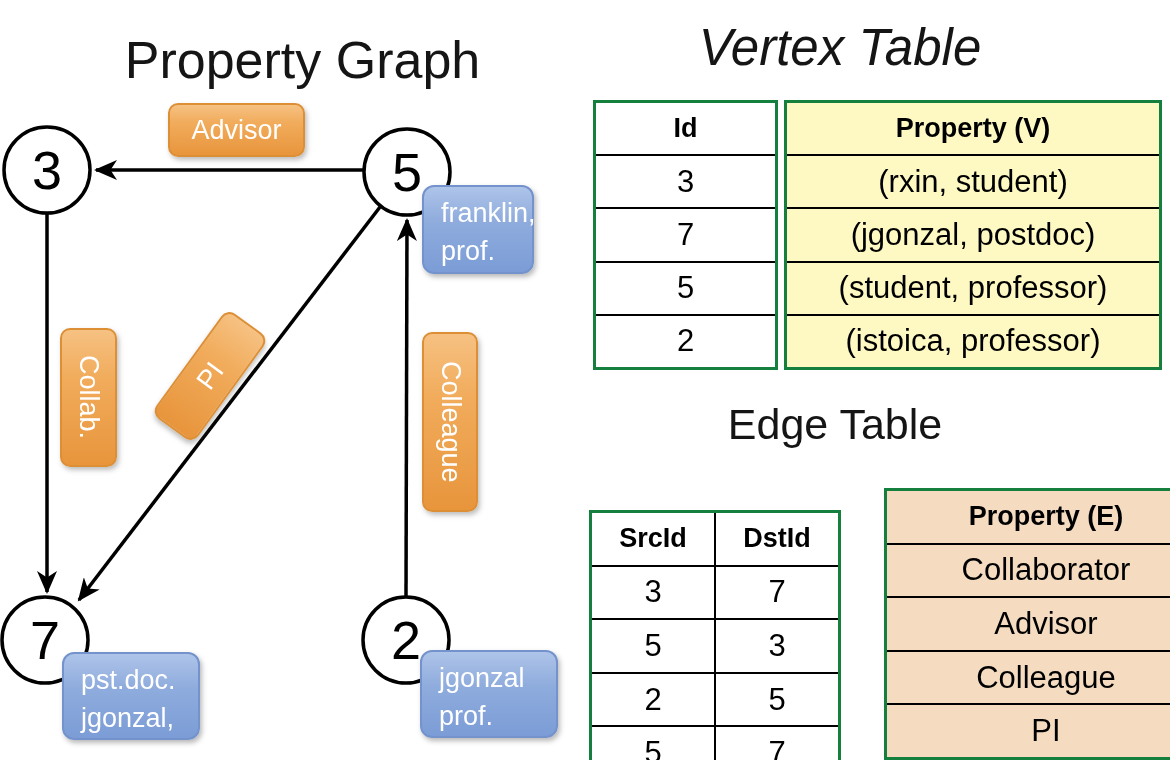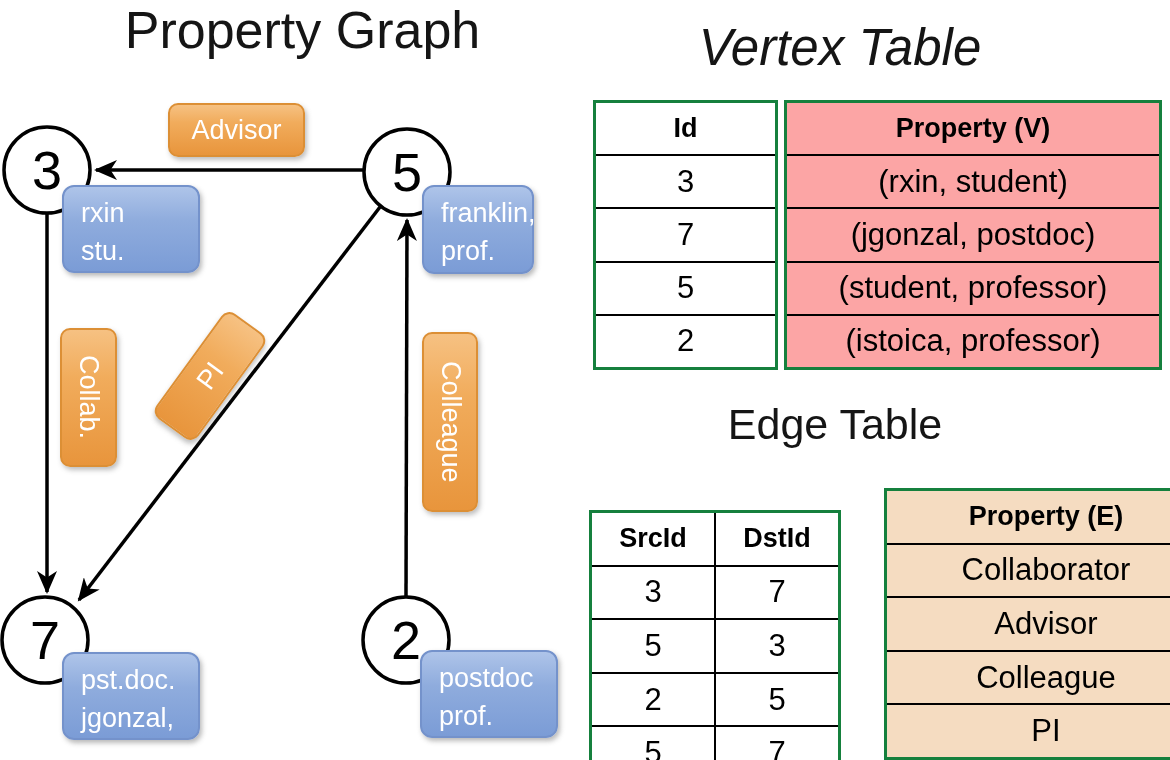--- a/index.html
+++ b/index.html
@@ -2,21 +2,21 @@
 <html><head>
 <meta charset="utf-8">
 <style>
   * { margin:0; padding:0; box-sizing:border-box; }
   html,body { background:#fff; }
   body { font-family:"Liberation Sans", sans-serif; color:#000; }
   .stage { position:relative; width:1170px; height:760px; background:#fff; overflow:hidden; }
 
   .title { position:absolute; text-align:center; font-size:52px; font-weight:300;
            letter-spacing:0px; color:#151515; white-space:nowrap; }
-  #t-graph  { left:0;   top:0;  width:572px;padding-left:33px; }
+  #t-graph  { left:0;   top:30px;  width:572px;padding-left:33px; }
   #t-vertex { left:580px; top:18px; width:520px; font-size:51px;font-style:italic; }
   #t-edge   { left:580px; top:400px; width:510px; font-size:43px; }
 
   
   #graph-svg { position:absolute; left:0; top:0; width:580px; height:760px; }
 
   .node-num { position:absolute; width:84px; height:84px; display:flex;
               align-items:center; justify-content:center;
               font-size:54px; font-weight:300; color:#000; }
 
@@ -42,21 +42,21 @@
   .trow { flex:1; display:flex; align-items:center; justify-content:center;
           border-bottom:2px solid #000; font-size:31px; font-weight:300; }
   .trow:last-child { border-bottom:none; }
   .trow.hdr { font-size:27px; font-weight:bold; }
   .split { flex-direction:row; }
   .split .col { flex:1; display:flex; flex-direction:column; }
   .split .col.c1 { border-right:2px solid #000; }
 
   
   #vt-id   { left:593px; top:100px; width:185px; height:270px; }
-  #vt-prop { left:784px; top:100px; width:378px; height:270px; background:#fca5a5;justify-content:flex-end; }
+  #vt-prop { left:784px; top:100px; width:378px; height:270px; background:#fef9c3;justify-content:flex-end; }
   
   #et-ids  { left:589px; top:510px; width:252px; height:272px; }
   #et-ids .col .trow { width:100%; }
   #et-prop { left:884px; top:488px; width:324px; height:272px; background:#F5DCC1; }
 </style>
 </head>
 <body>
 
 <div class="stage">
 
@@ -79,34 +79,30 @@
     <circle cx="407" cy="172" r="43" fill="#fff" stroke="#000" stroke-width="3.5"></circle>
     <circle cx="45" cy="640" r="43" fill="#fff" stroke="#000" stroke-width="3.5"></circle>
     <circle cx="406" cy="640" r="43" fill="#fff" stroke="#000" stroke-width="3.5"></circle>
   </svg>
 
   <div class="node-num" style="left:5px;  top:128px;">3</div>
   <div class="node-num" style="left:365px;top:130px;">5</div>
   <div class="node-num" style="left:3px;  top:598px;">7</div>
   <div class="node-num" style="left:364px;top:598px;">2</div>
 
-  <div class="nlabel" style="left:62px;  top:185px; width:138px; height:88px;">
-    <span>rxin</span>
-    <span>stu.</span>
-  </div>
   <div class="nlabel" style="left:422px; top:185px; width:112px; height:89px;">
     <span>franklin,</span>
     <span>prof.</span>
   </div>
   <div class="nlabel" style="left:62px;  top:652px; width:138px; height:88px;">
     <span>pst.doc.</span>
     <span>jgonzal,</span>
   </div>
   <div class="nlabel" style="left:420px; top:650px; width:138px; height:88px;">
-    <span>postdoc</span>
+    <span>jgonzal</span>
     <span>prof.</span>
   </div>
 
   <div class="elabel" id="lab-advisor" style="left:168px; top:103px; width:137px; height:54px;">Advisor</div>
   <div class="elabel elabel-vert" id="lab-collab" style="left:60px; top:328px; width:57px; height:139px;">Collab.</div>
   <div class="elabel elabel-vert" id="lab-pi" style="left:184px; top:311px; width:52px; height:130px;">
     <span class="flip">PI</span>
   </div>
   <div class="elabel elabel-vert" id="lab-colleague" style="left:422px; top:332px; width:56px; height:180px;">Colleague</div>
 

